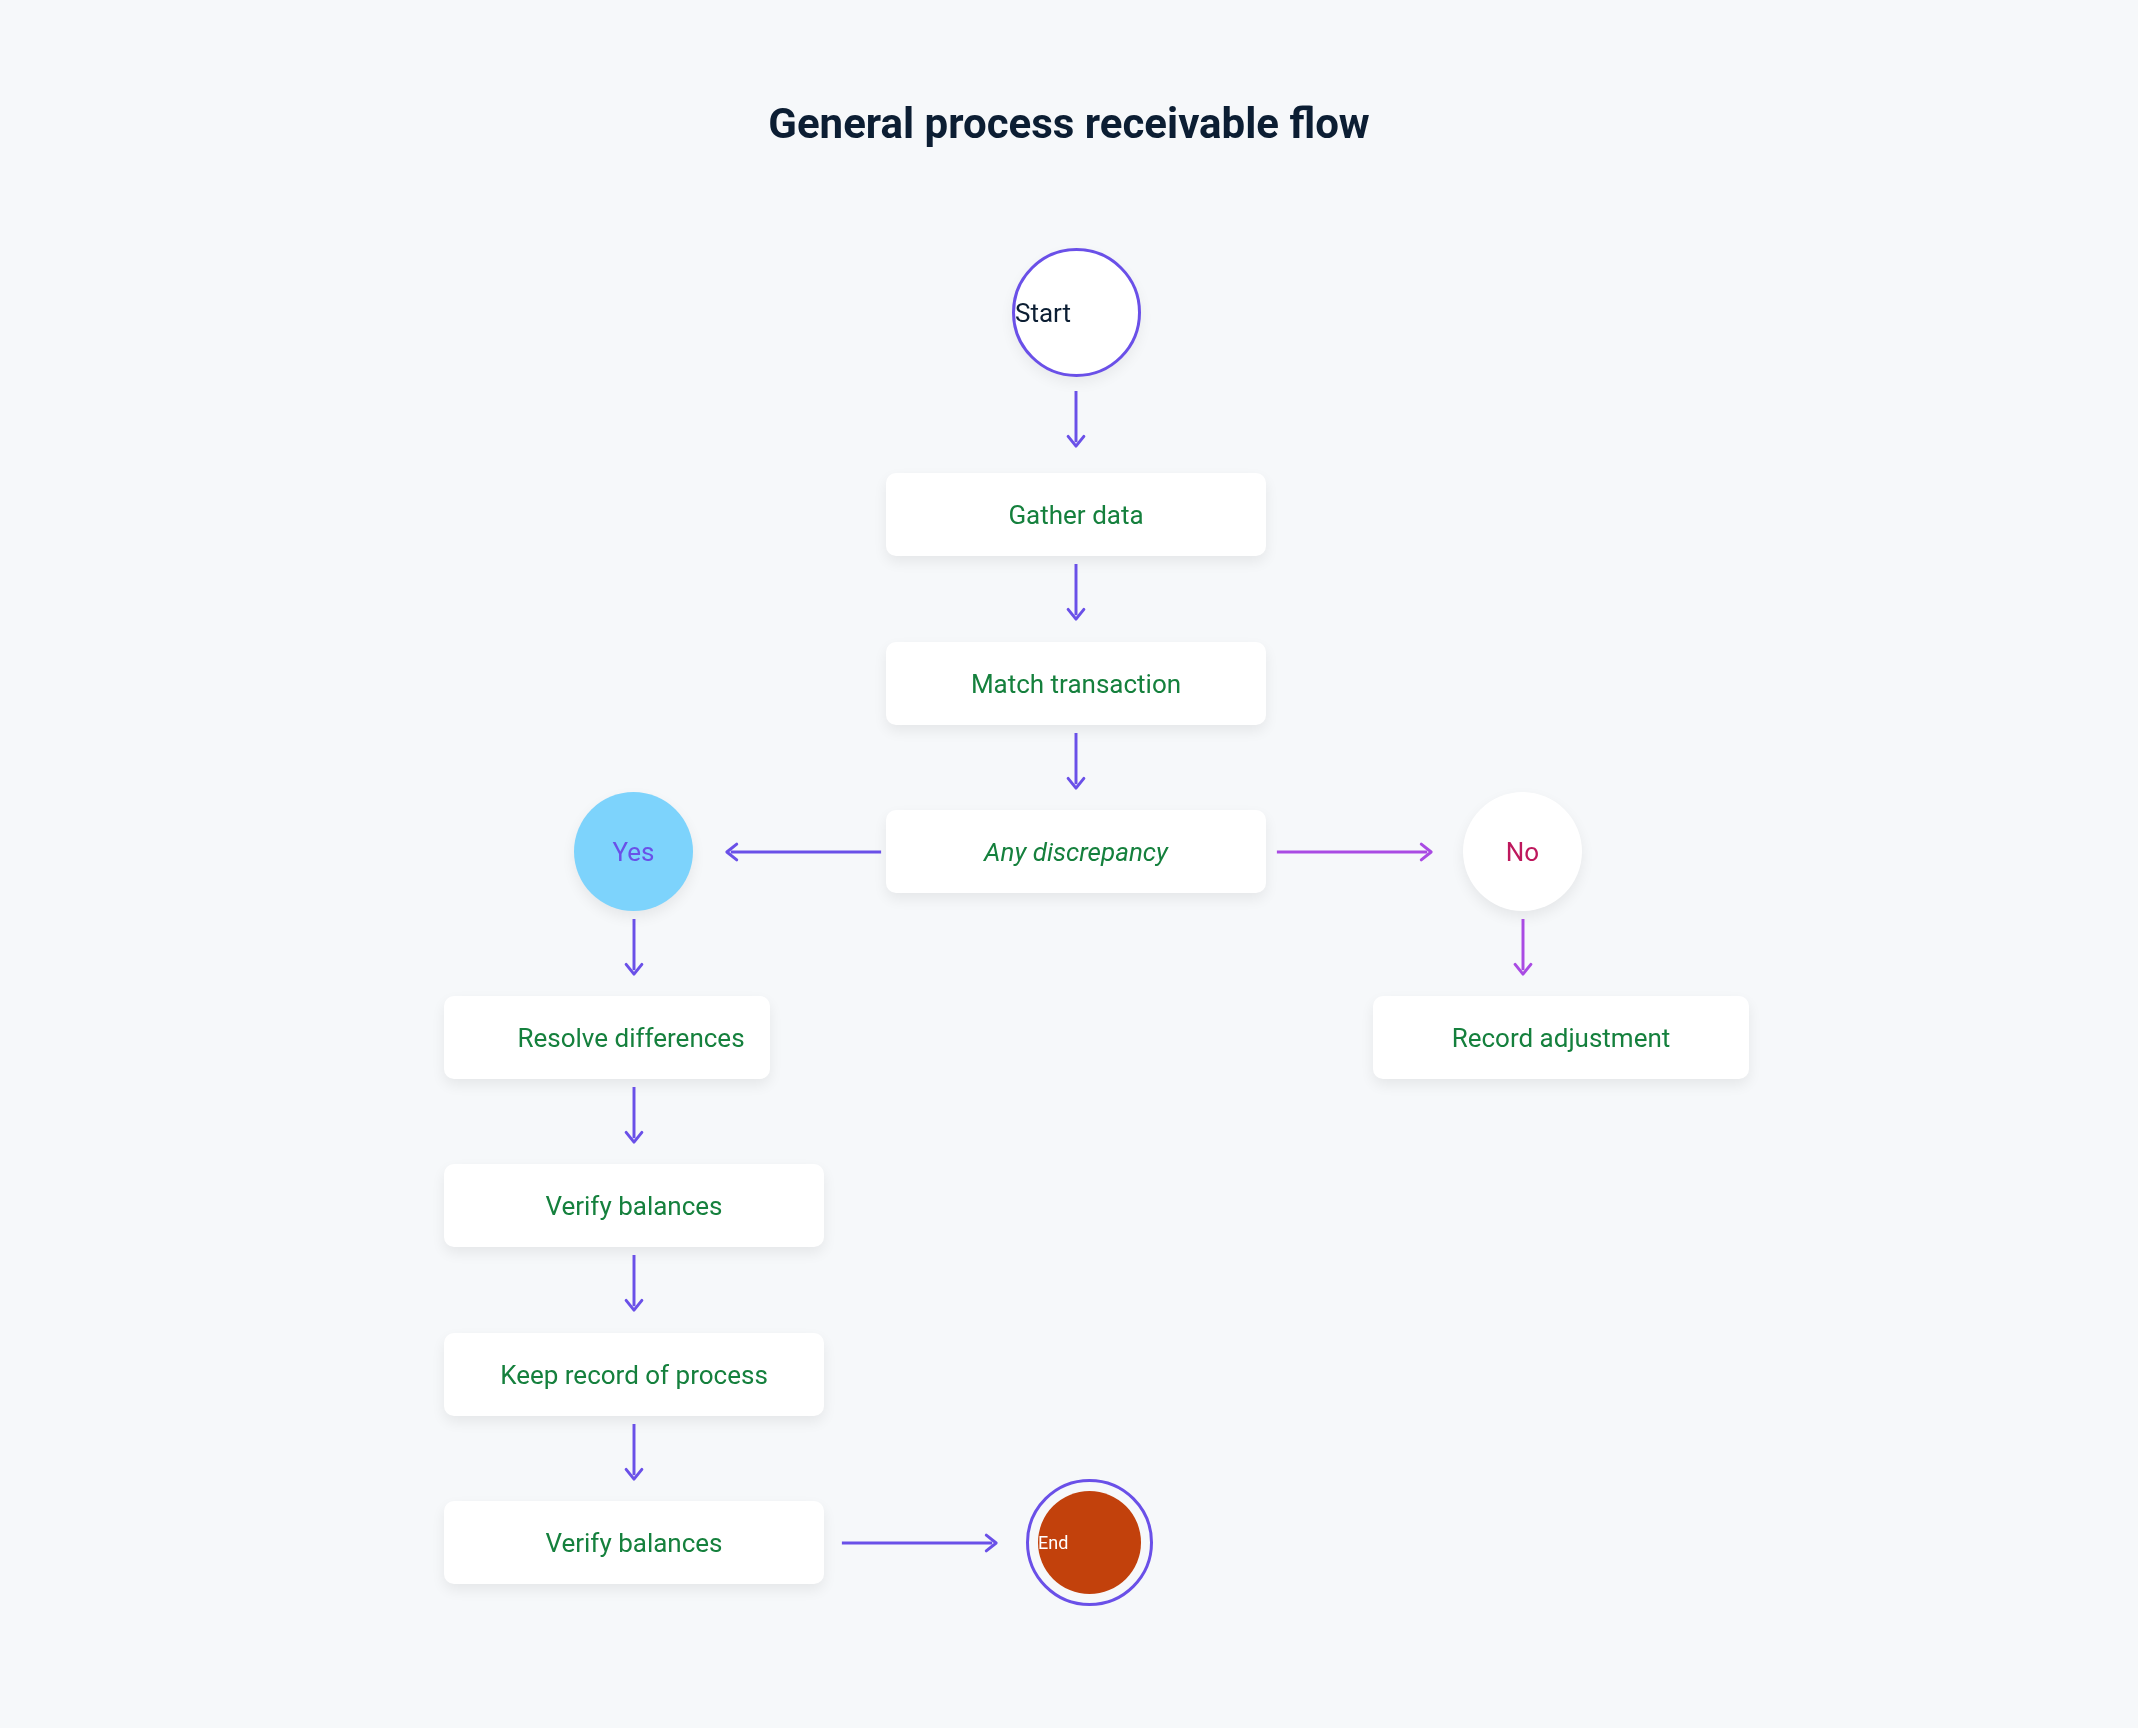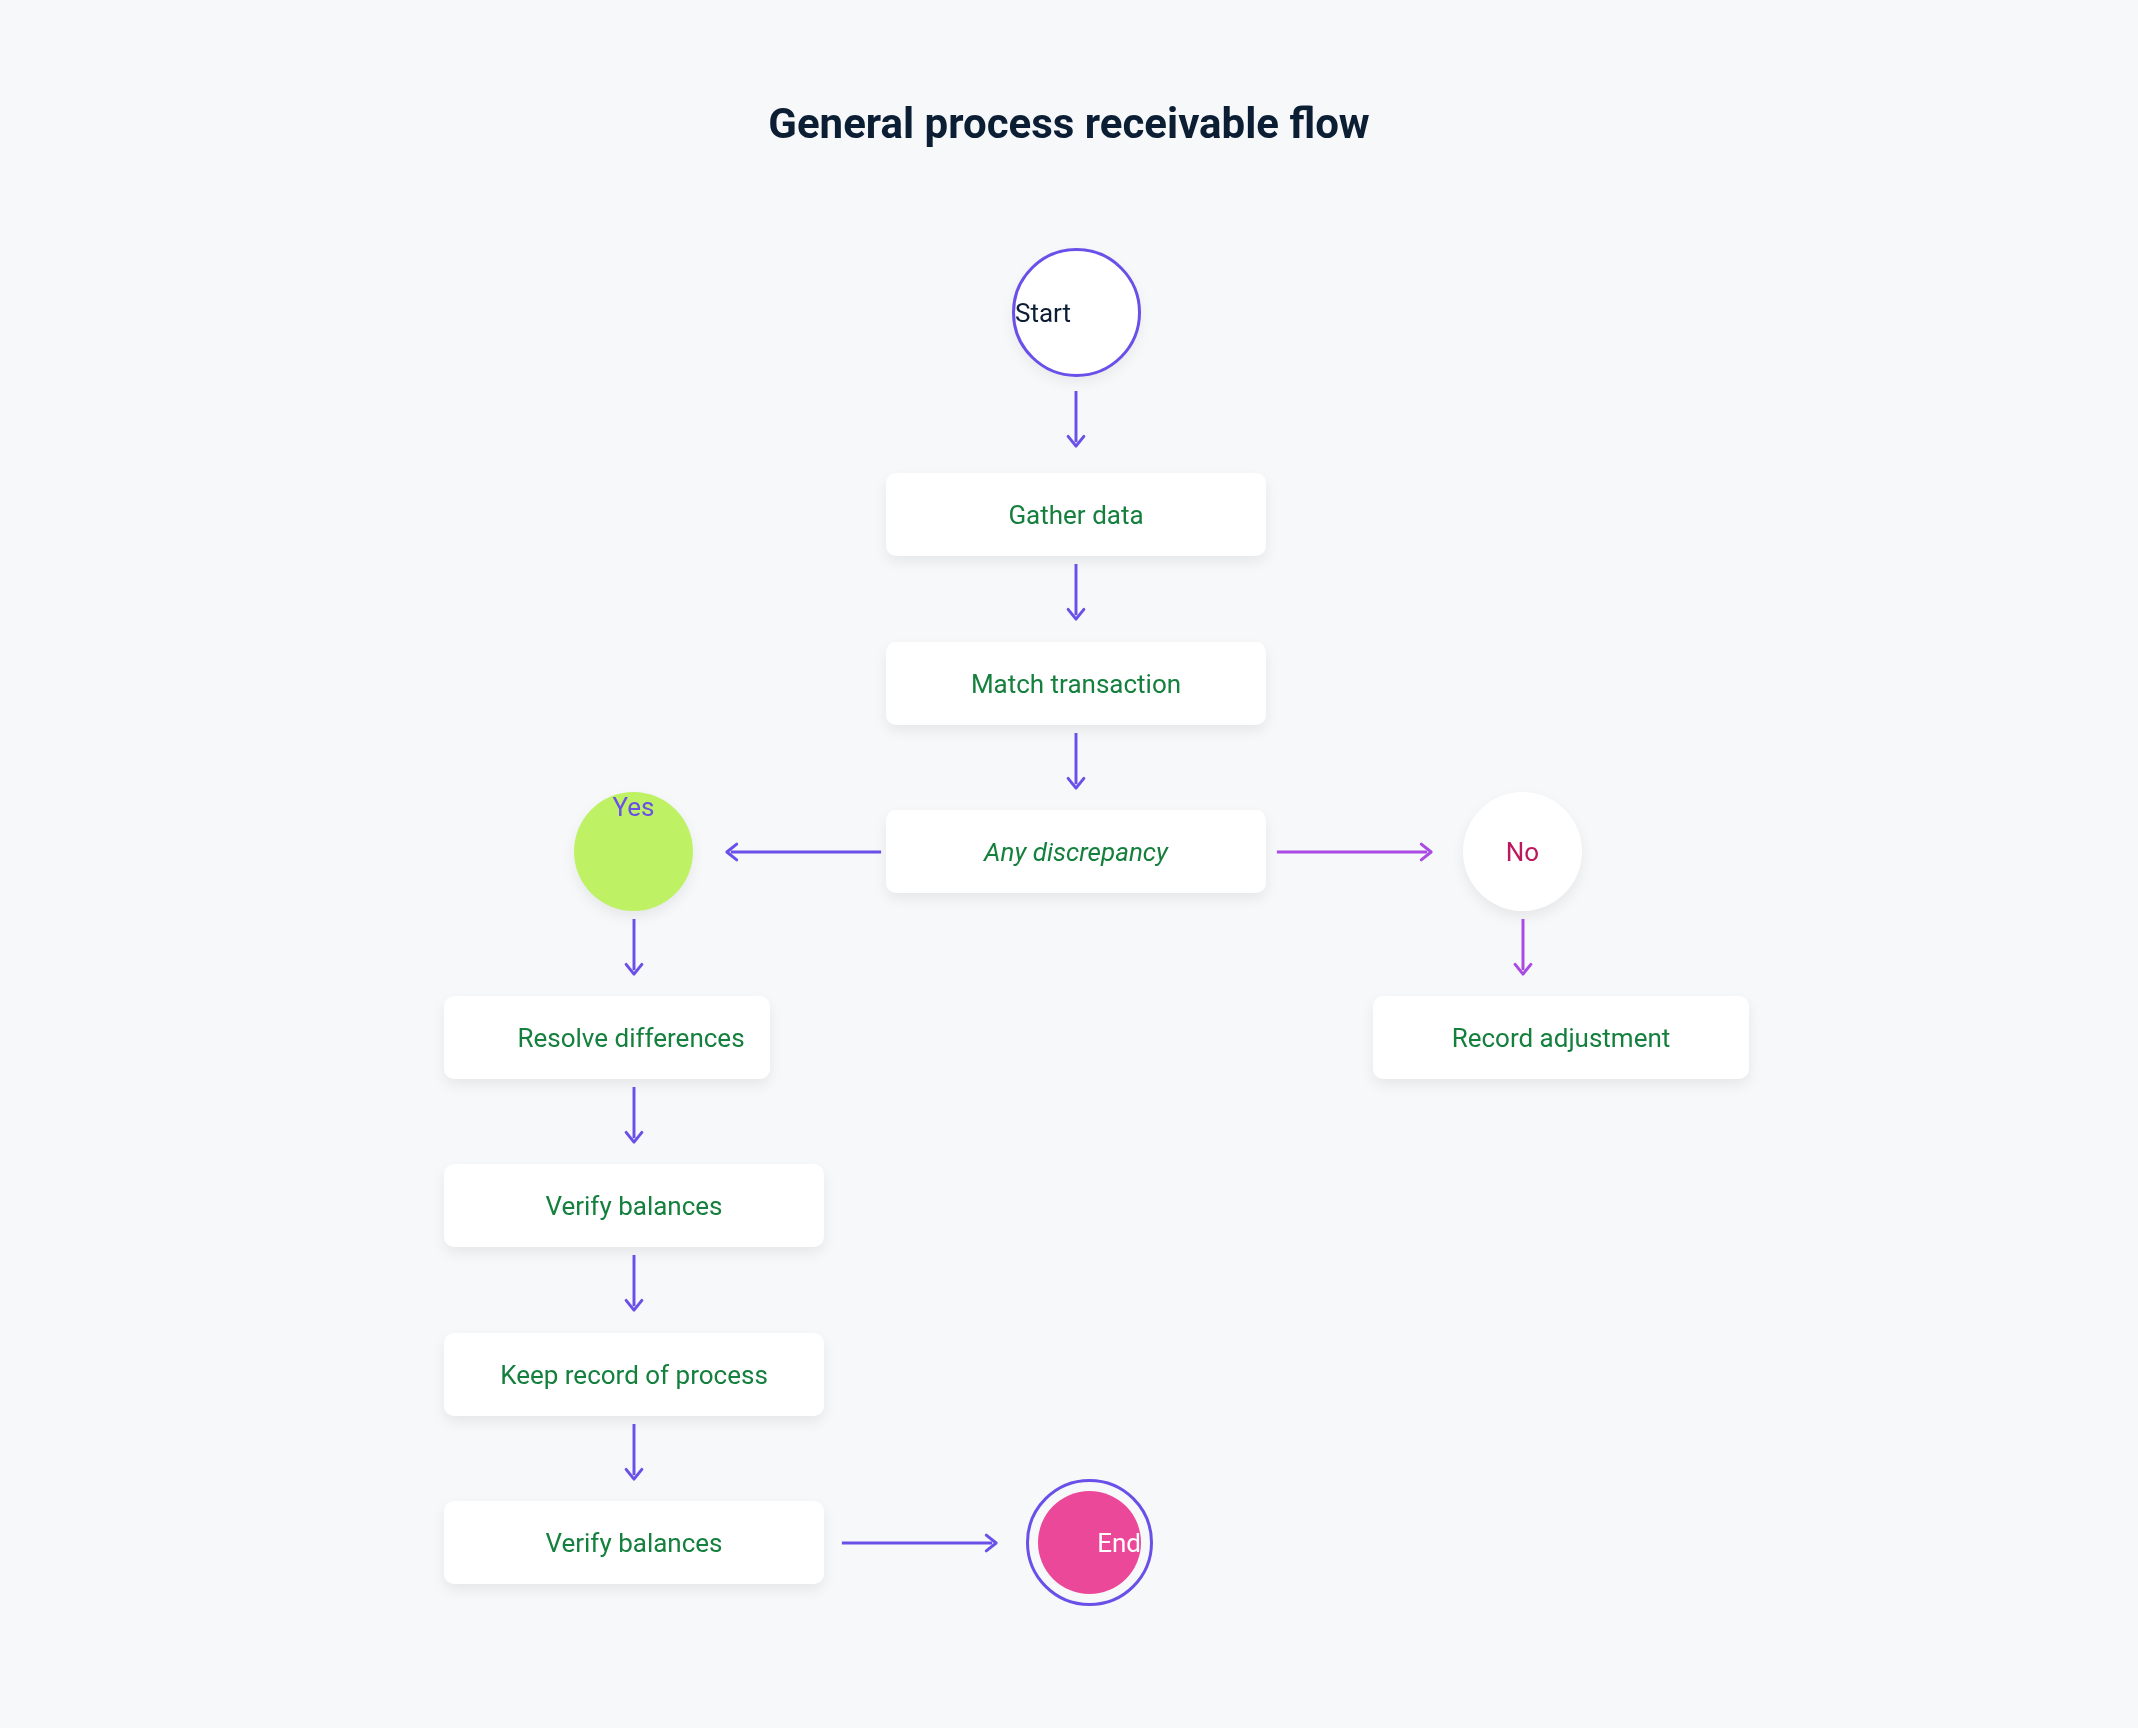--- a/index.html
+++ b/index.html
@@ -39,23 +39,23 @@
     display: flex;
     align-items: center;
     justify-content: flex-start;
     font-size: 26px;
     color: #0c1e33;
     box-shadow: 0 6px 14px rgba(0,0,0,0.06);
   }
   .node-circle-yes {
     position: absolute;
     border-radius: 50%;
-    background: #bef264;
+    background: #7dd3fc;
     display: flex;
-    align-items: flex-start;
+    align-items: center;
     justify-content: center;
     font-size: 26px;
     color: #6a50e8;
     box-shadow: 0 6px 14px rgba(0,0,0,0.07);
   }
   .node-circle-no {
     position: absolute;
     border-radius: 50%;
     background: #ffffff;
     display: flex;
@@ -69,25 +69,25 @@
     position: absolute;
     border-radius: 50%;
     background: transparent;
     border: 3px solid #6a50e8;
     display: flex;
     align-items: center;
     justify-content: center;
   }
   .node-circle-end-inner {
     border-radius: 50%;
-    background: #ec4899;
+    background: #c2410c;
     display: flex;
     align-items: center;
-    justify-content: flex-end;
-    font-size: 26px;
+    justify-content: flex-start;
+    font-size: 18px;
     color: #ffffff;
   }
   svg.arrow { position: absolute; overflow: visible; }
 </style>
 </head>
 <body>
 
 <h1 class="title">General process receivable flow</h1>
 
 <div class="node-circle-start" style="left:1012px; top:248px; width:129px; height:129px;">

